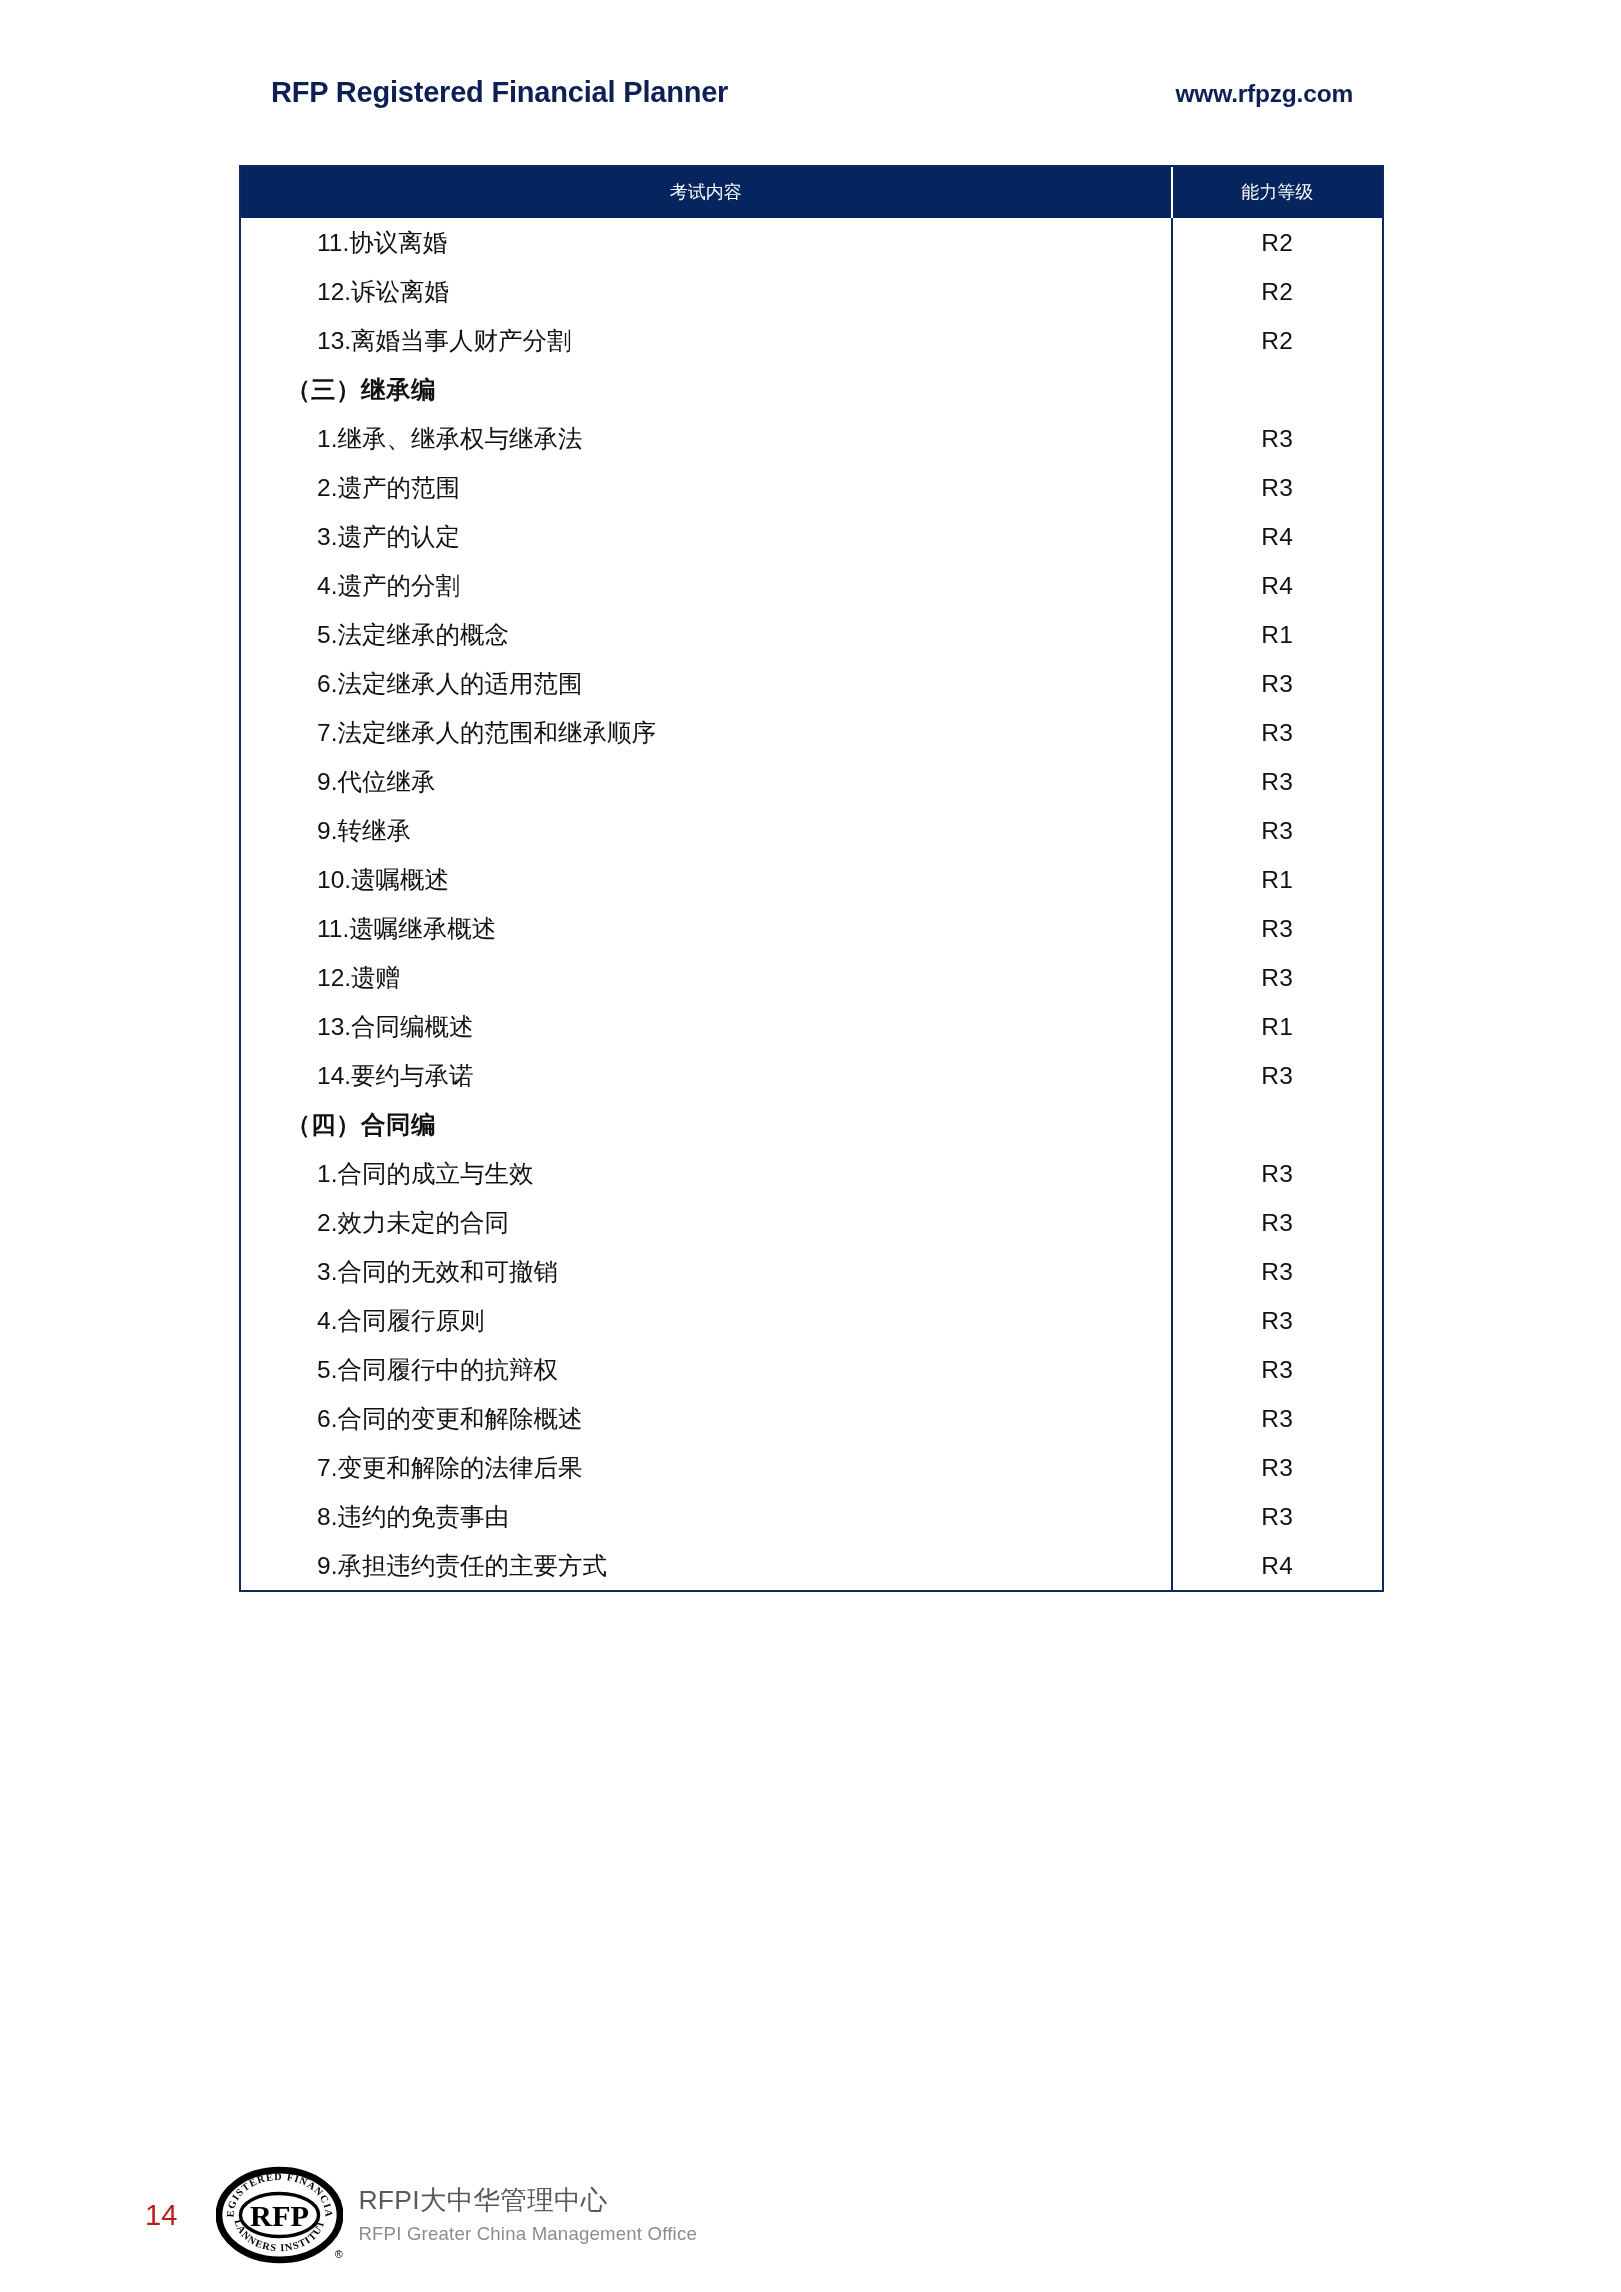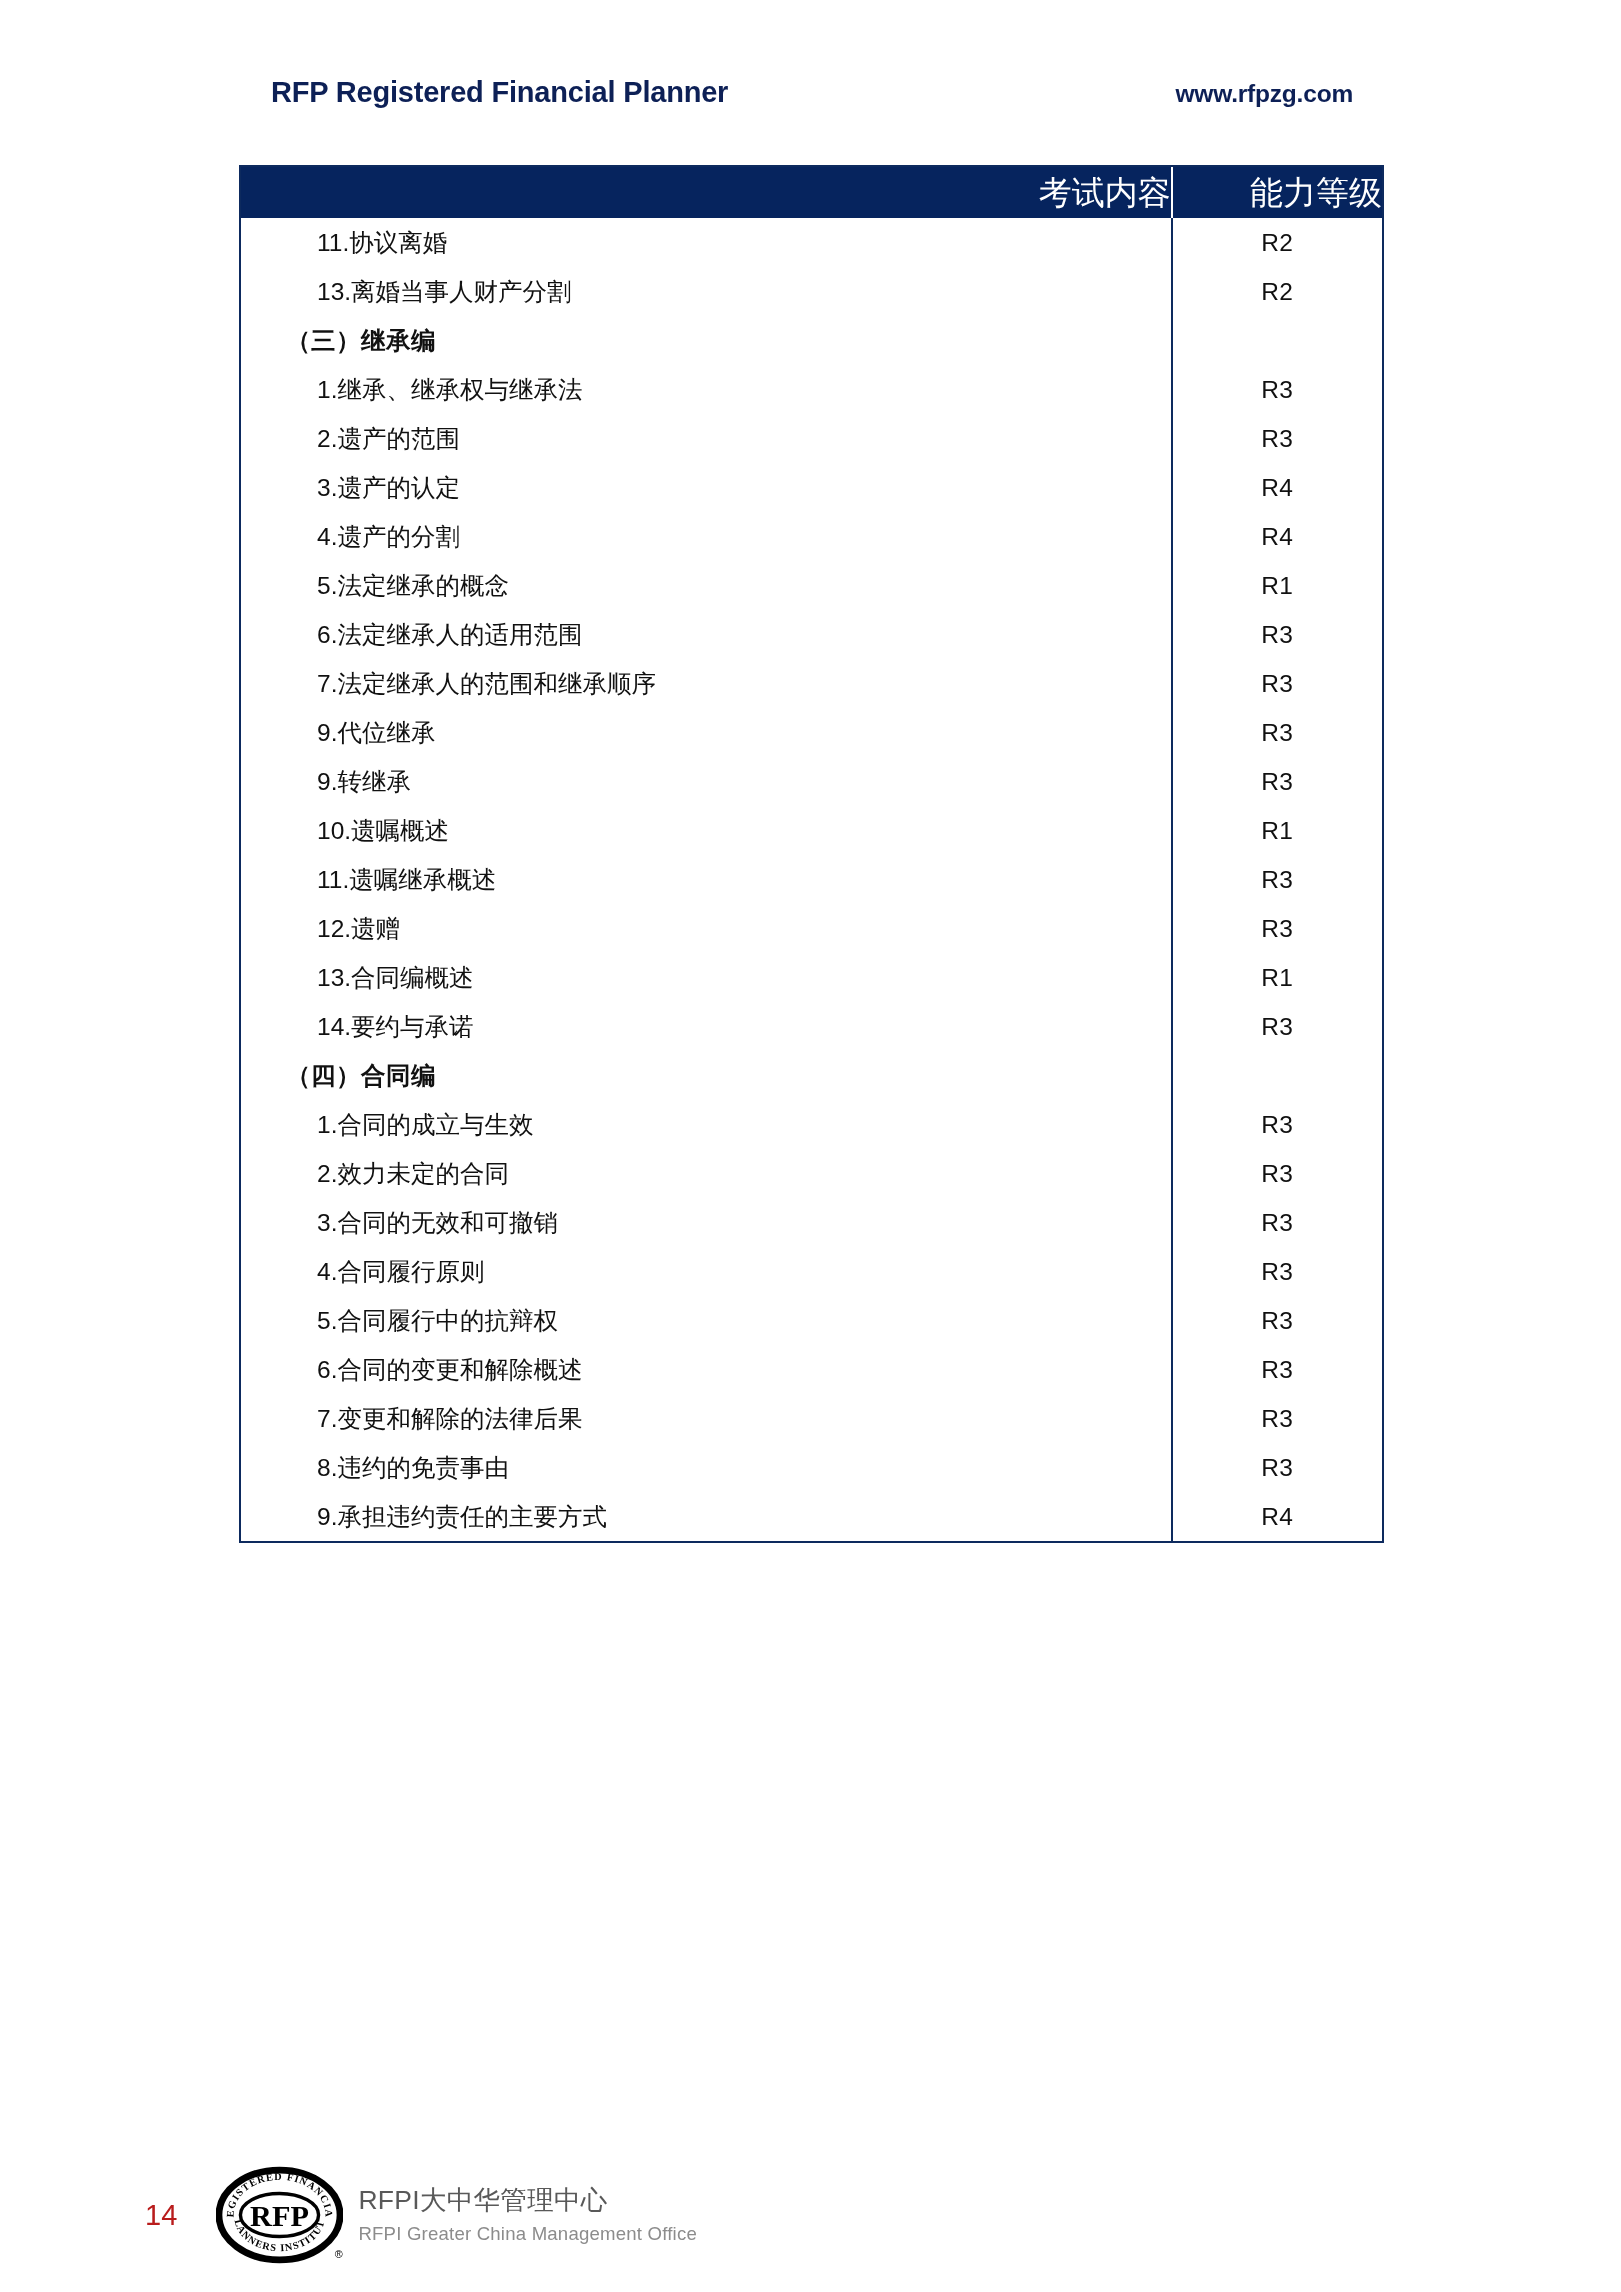--- a/index.html
+++ b/index.html
@@ -58,26 +58,26 @@
     width: 100%;
     border-collapse: collapse;
     table-layout: fixed;
   }
   table.tbl col.c-content { width: 929px; }
   table.tbl col.c-level   { width: 210px; }
 
   thead th {
     background: #06245e;
     color: #ffffff;
-    font-size: 33px;
+    font-size: 18px;
     font-weight: normal;
     height: 51px;
     line-height: 51px;
     padding: 0;
-    text-align: right;
+    text-align: center;
     vertical-align: middle;
   }
   thead th.head-content {
     border-right: 2.9px solid #ffffff;
   }
 
   tbody td {
     padding: 0;
     height: 49px;
     font-size: 24.5px;
@@ -178,20 +178,24 @@
           <th class="head-content">考试内容</th>
           <th class="head-level">能力等级</th>
         </tr>
       </thead>
       <tbody id="tbody">
           <tr class="item">
             <td class="content"><span class="txt">11.协议离婚</span></td>
             <td class="level"><span>R2</span></td>
           </tr>
           <tr class="item">
+            <td class="content"><span class="txt">12.诉讼离婚</span></td>
+            <td class="level"><span>R2</span></td>
+          </tr>
+          <tr class="item">
             <td class="content"><span class="txt">13.离婚当事人财产分割</span></td>
             <td class="level"><span>R2</span></td>
           </tr>
           <tr class="section">
             <td class="content"><span class="txt">（三）继承编</span></td>
             <td class="level"><span></span></td>
           </tr>
           <tr class="item">
             <td class="content"><span class="txt">1.继承、继承权与继承法</span></td>
             <td class="level"><span>R3</span></td>

